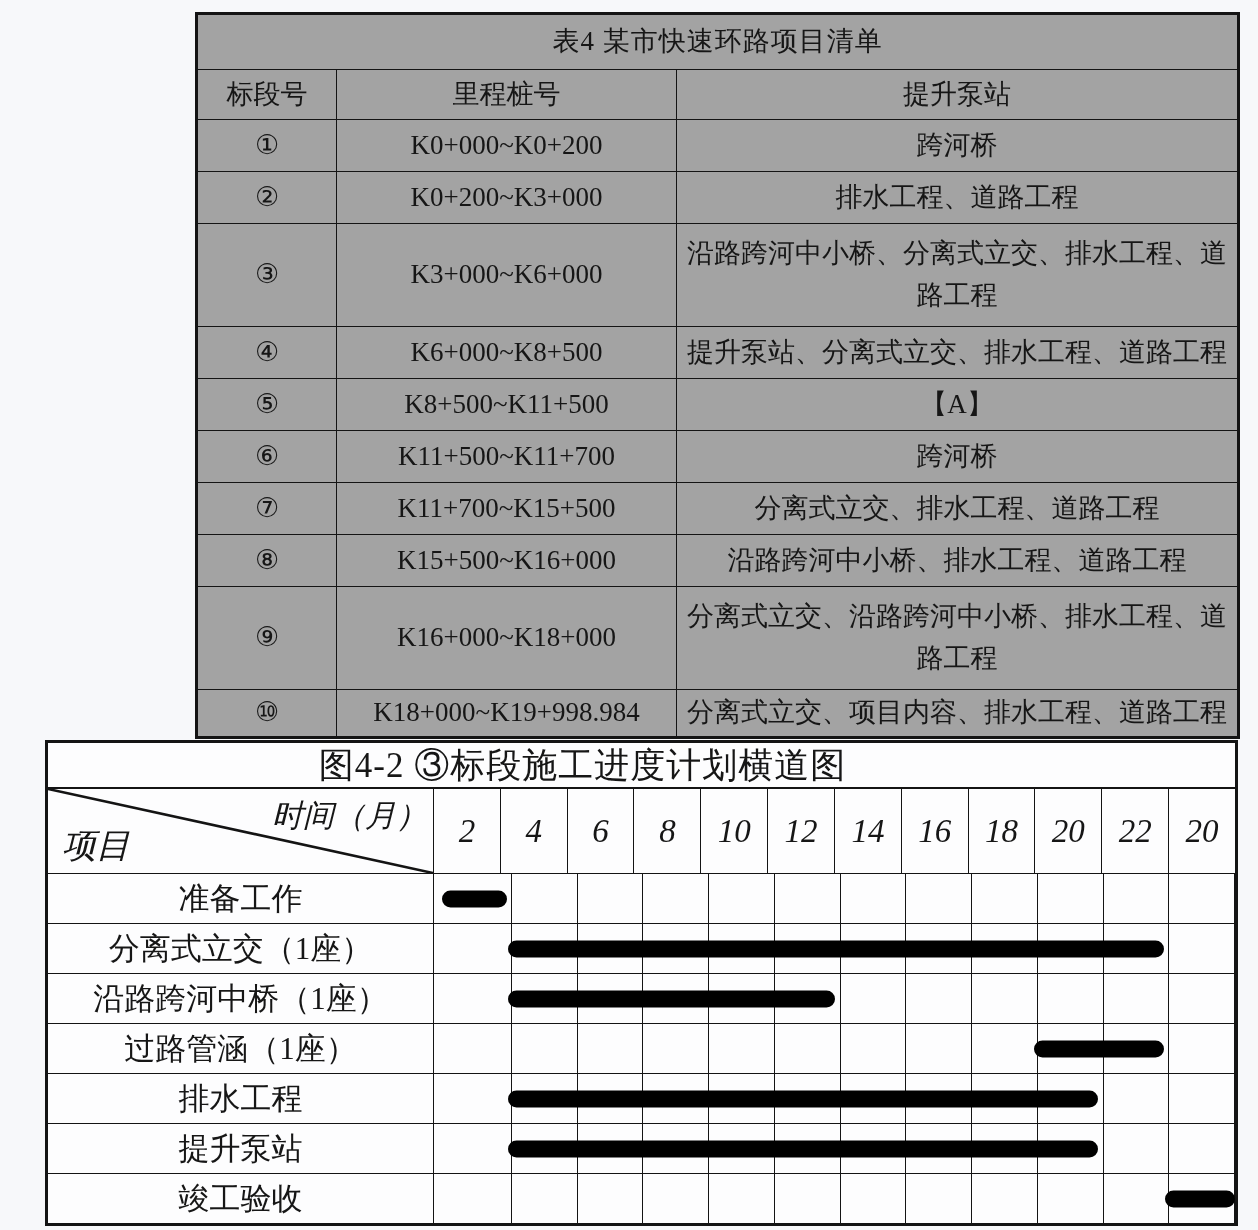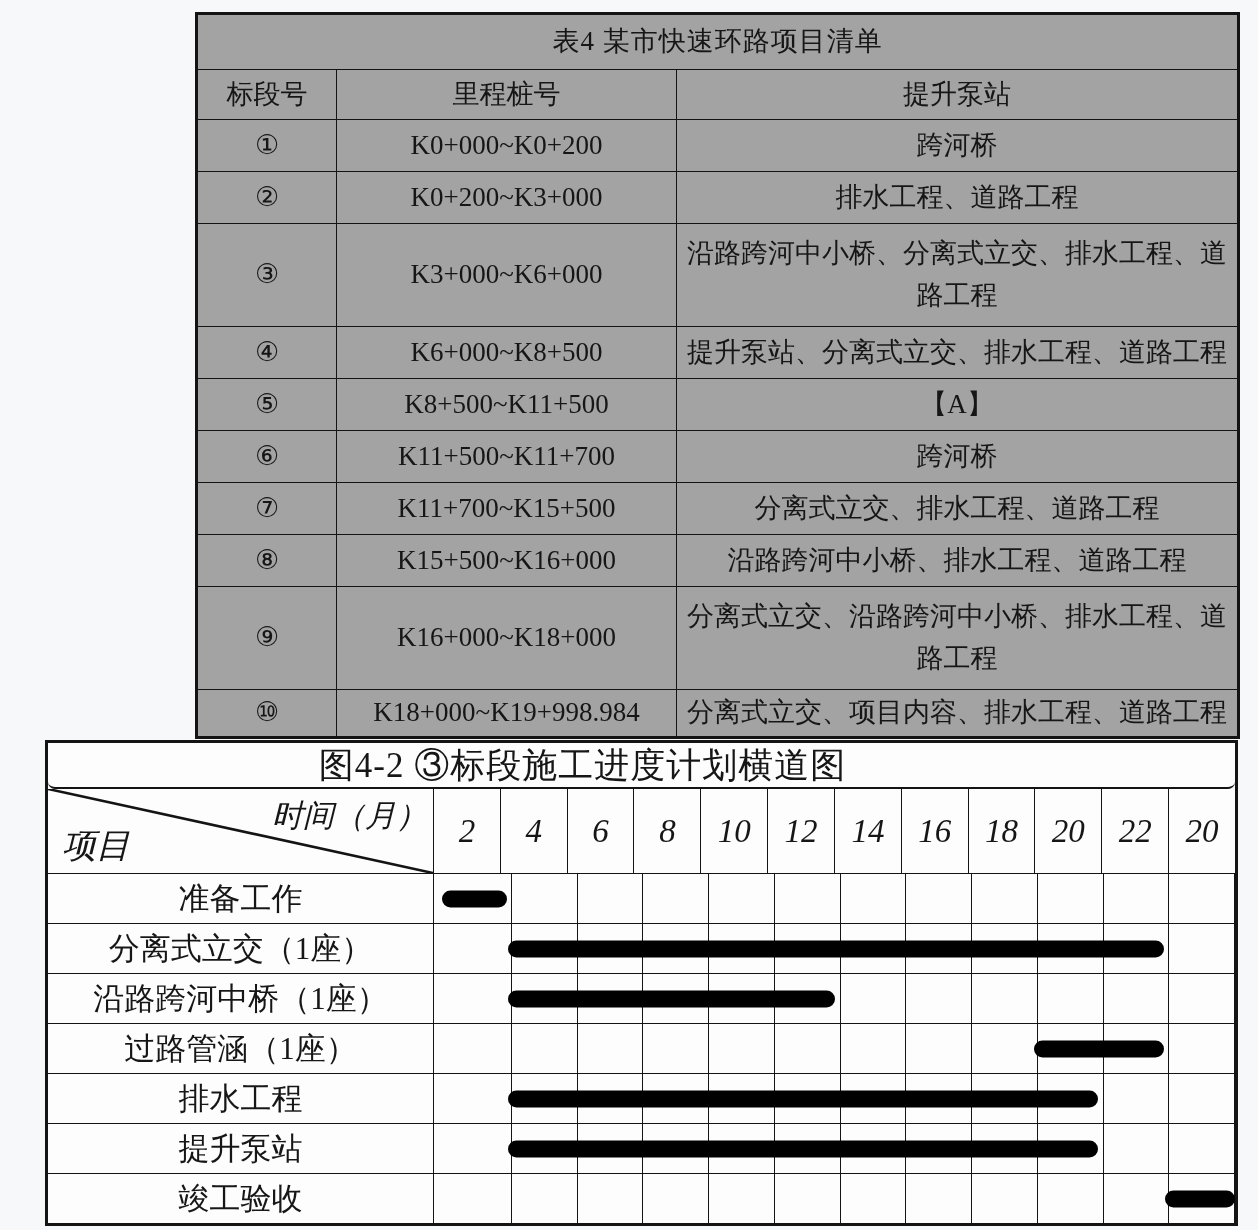--- a/index.html
+++ b/index.html
@@ -36,21 +36,20 @@
   .gantt{
     position:absolute;left:45px;top:740px;width:1193px;
     border:3px solid #141414;background:#fdfdfe;
     box-sizing:border-box;
   }
   .g-title{
     height:44px;display:flex;align-items:center;justify-content:center;
     font-size:35px;letter-spacing:1px;
     padding-right:118px; 
     border-bottom:2px solid #141414;
-    border-radius:7px;
   }
   .g-header{display:flex;height:84px;font-style:italic;}
   .g-corner{
     width:386px;flex:0 0 386px;position:relative;
     border-right:1.5px solid #141414;box-sizing:border-box;
   }
   .g-corner svg{position:absolute;left:0;top:0;width:100%;height:100%;}
   .corner-time{position:absolute;top:6px;right:6px;font-size:31px;white-space:nowrap;}
   .corner-item{position:absolute;bottom:4px;left:14px;font-size:34px;white-space:nowrap;}
   .g-months{flex:1;display:flex;}

